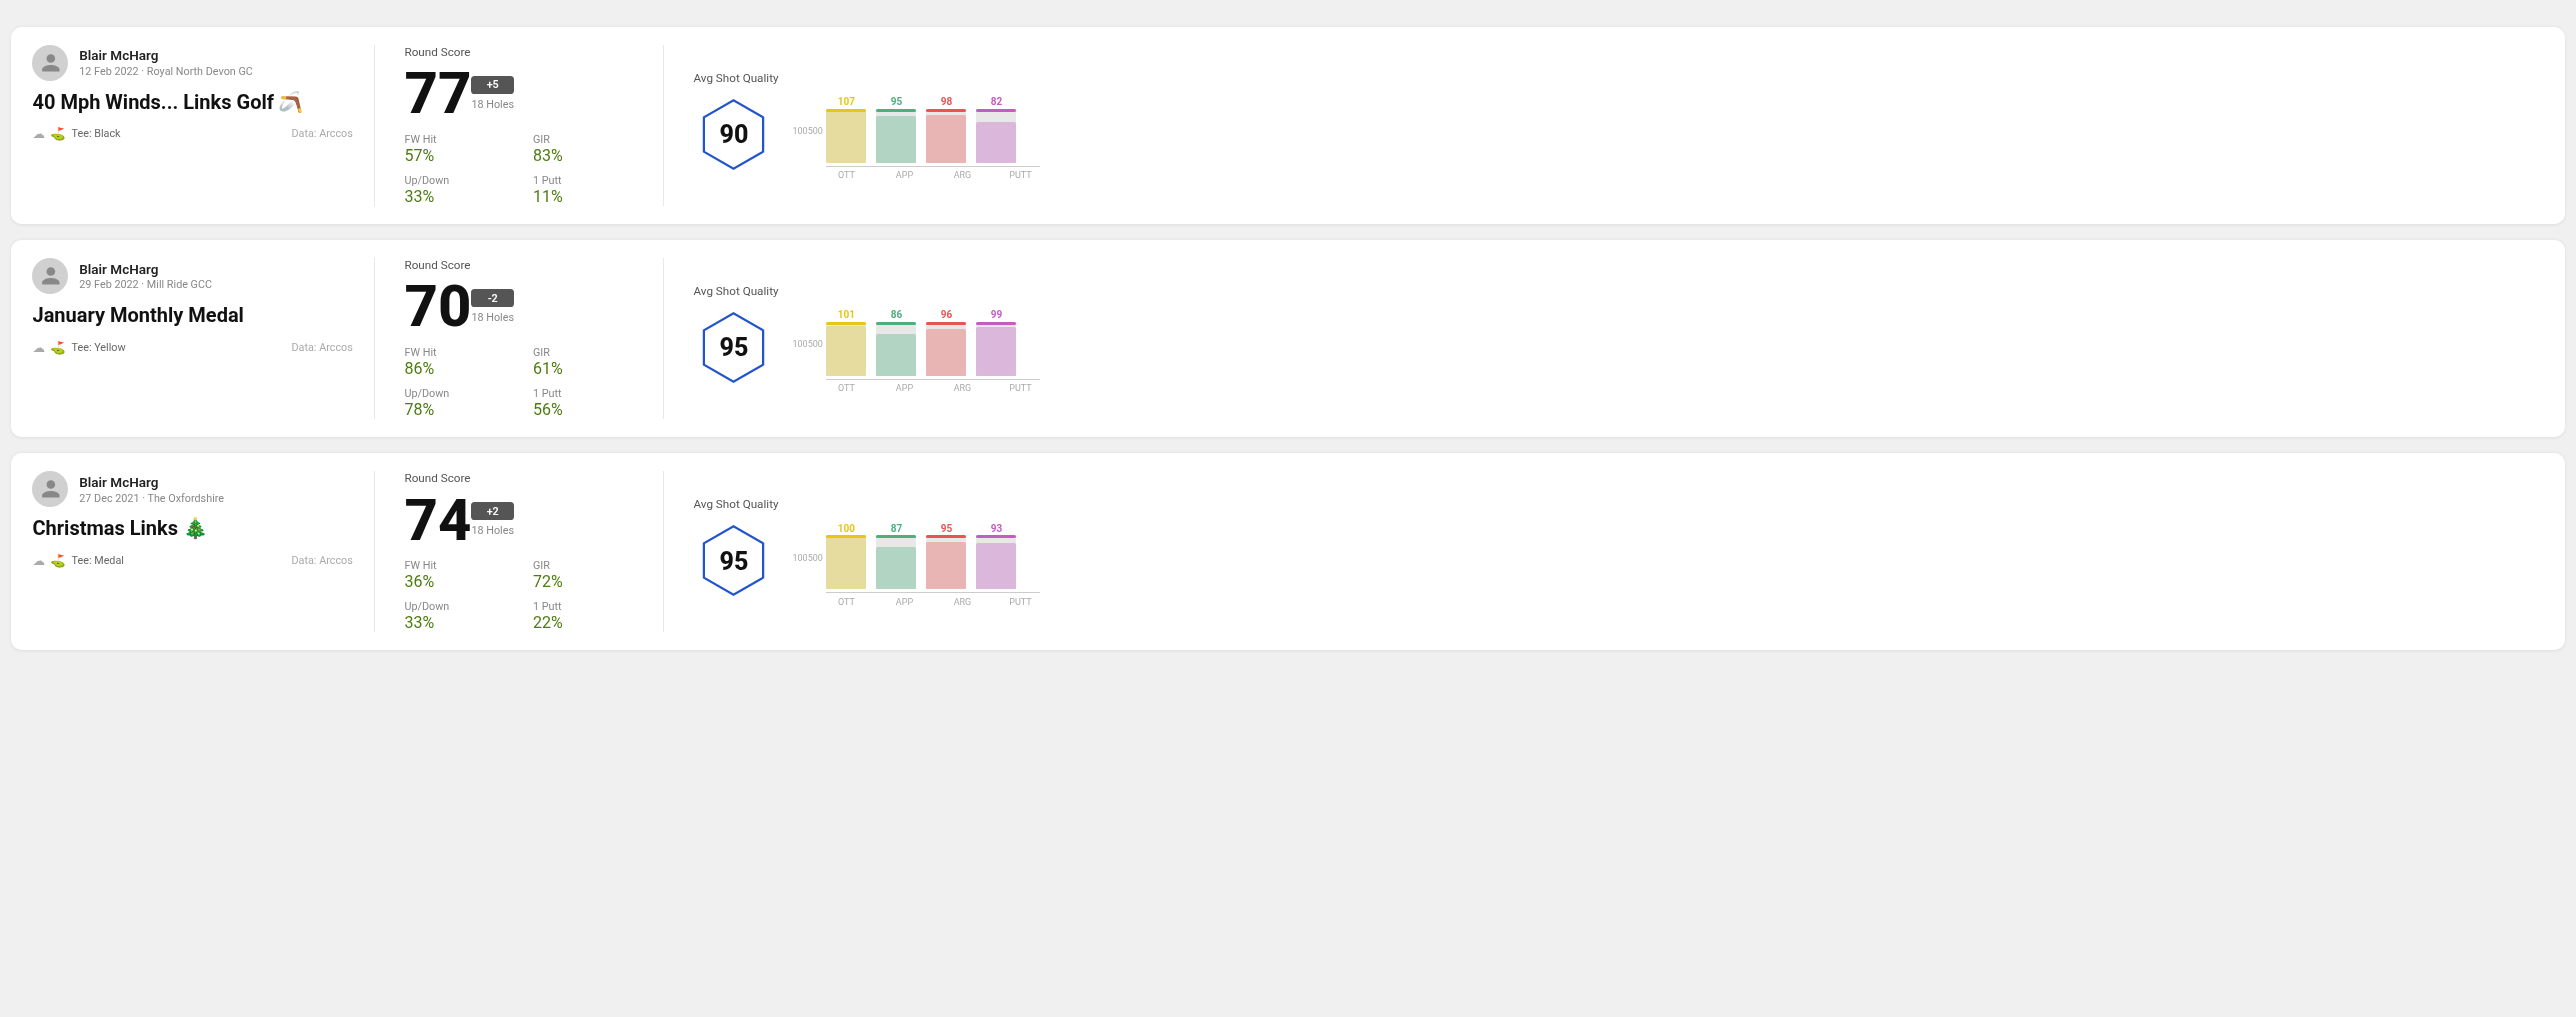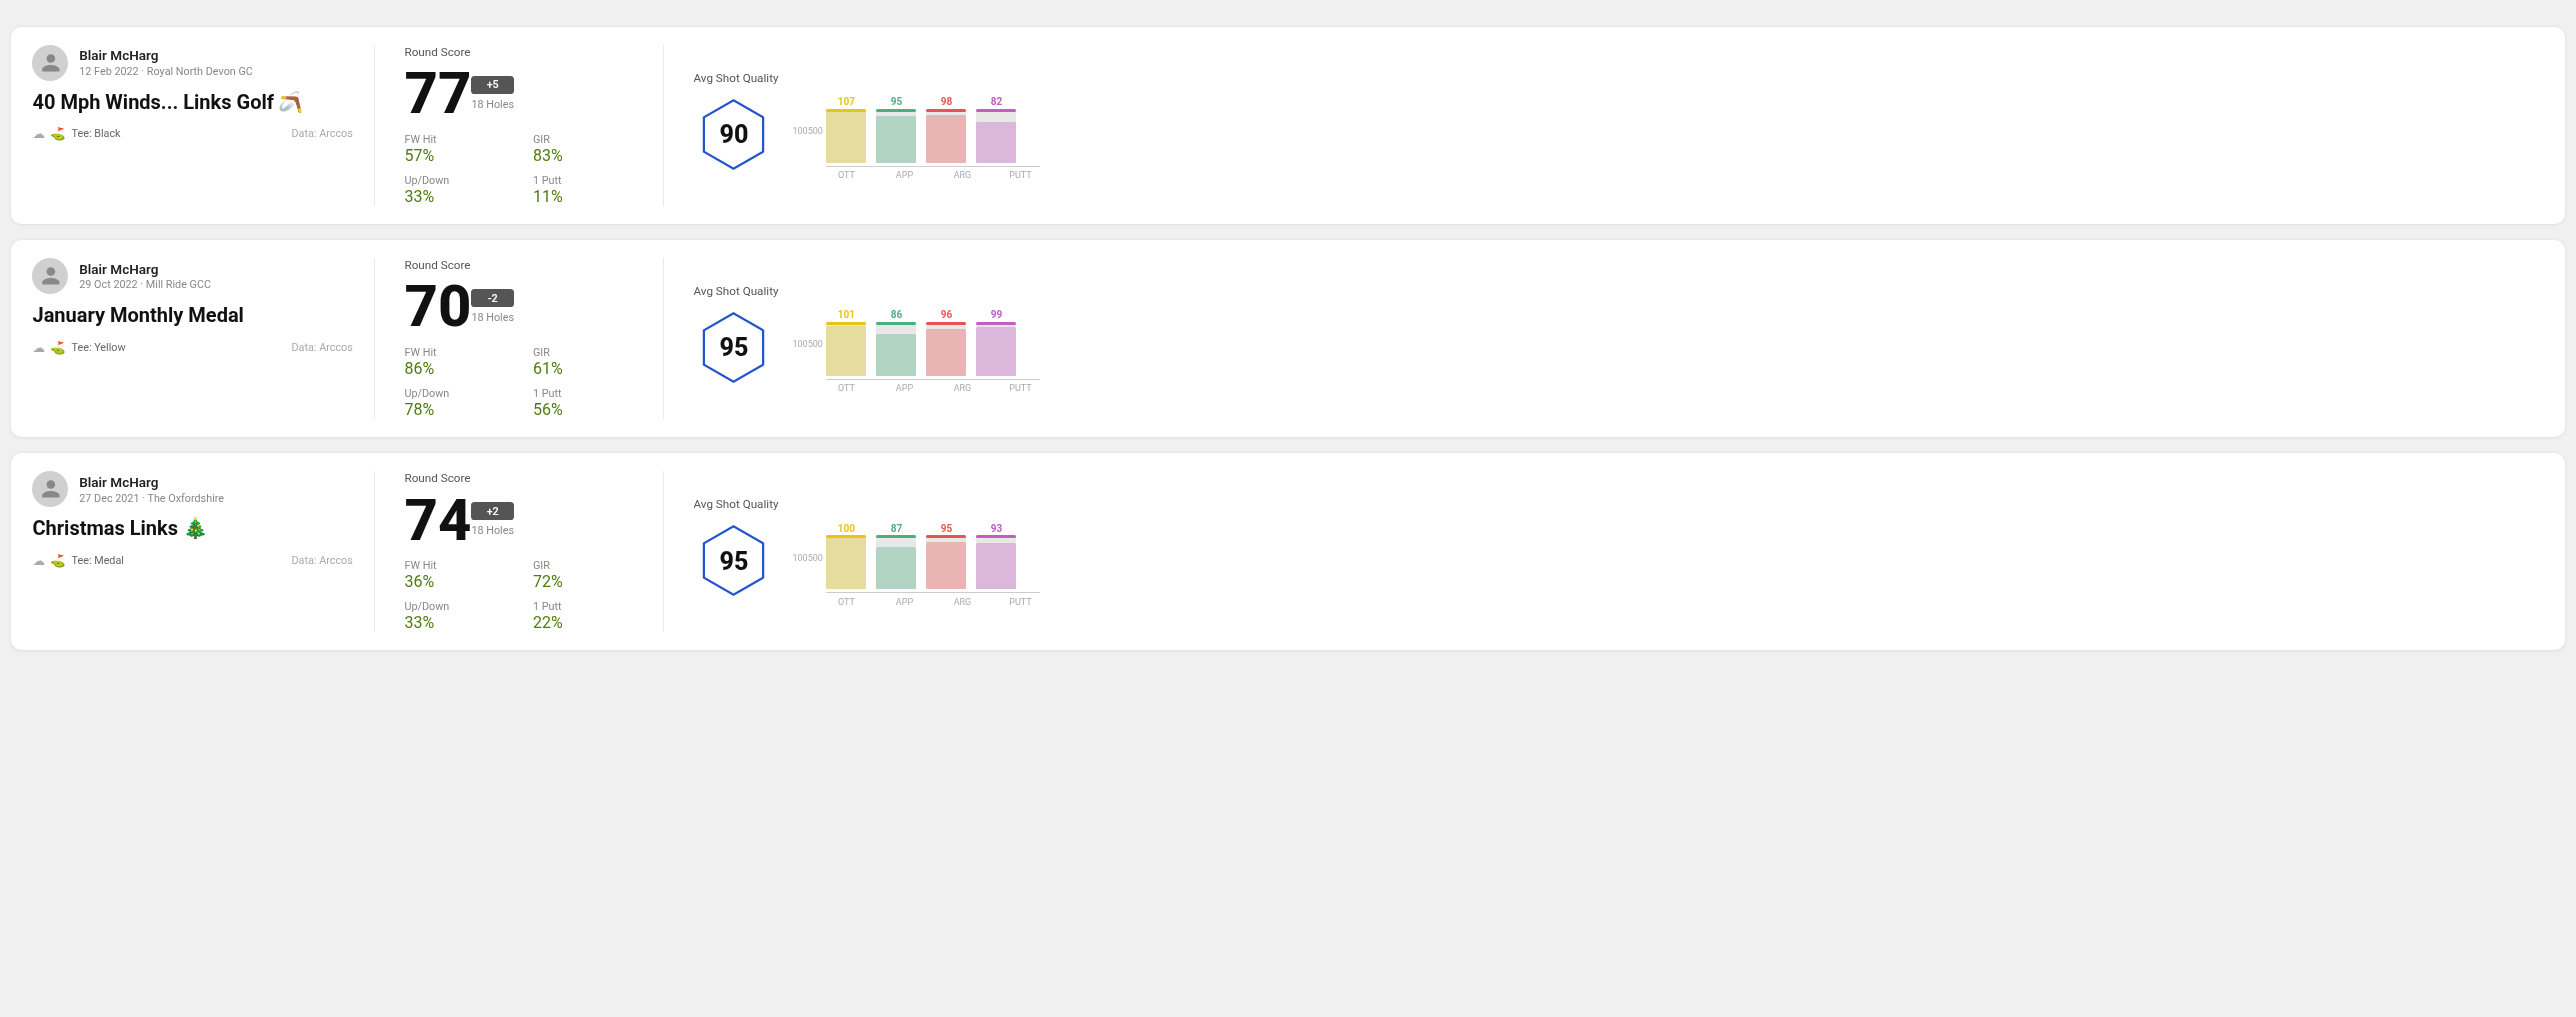--- a/index.html
+++ b/index.html
@@ -372,21 +372,21 @@
 
     <div class="card-left">
       <div class="user-header">
         <div class="avatar">
           <svg viewBox="0 0 24 24">
             <path d="M12 12c2.7 0 4.8-2.1 4.8-4.8S14.7 2.4 12 2.4 7.2 4.5 7.2 7.2 9.3 12 12 12zm0 2.4c-3.2 0-9.6 1.6-9.6 4.8v2.4h19.2v-2.4c0-3.2-6.4-4.8-9.6-4.8z"></path>
           </svg>
         </div>
         <div class="user-info">
           <div class="name">Blair McHarg</div>
-          <div class="meta">29 Oct 2022 · Mill Ride GCC</div>
+          <div class="meta">29 Feb 2022 · Mill Ride GCC</div>
         </div>
       </div>
       <div class="round-title">January Monthly Medal</div>
       <div class="card-footer">
         <div class="tee-info">
           <span class="icon">☁</span>
           <span class="icon">⛳</span>
           <span>Tee: Yellow</span>
         </div>
         <span class="data-source">Data: Arccos</span>

